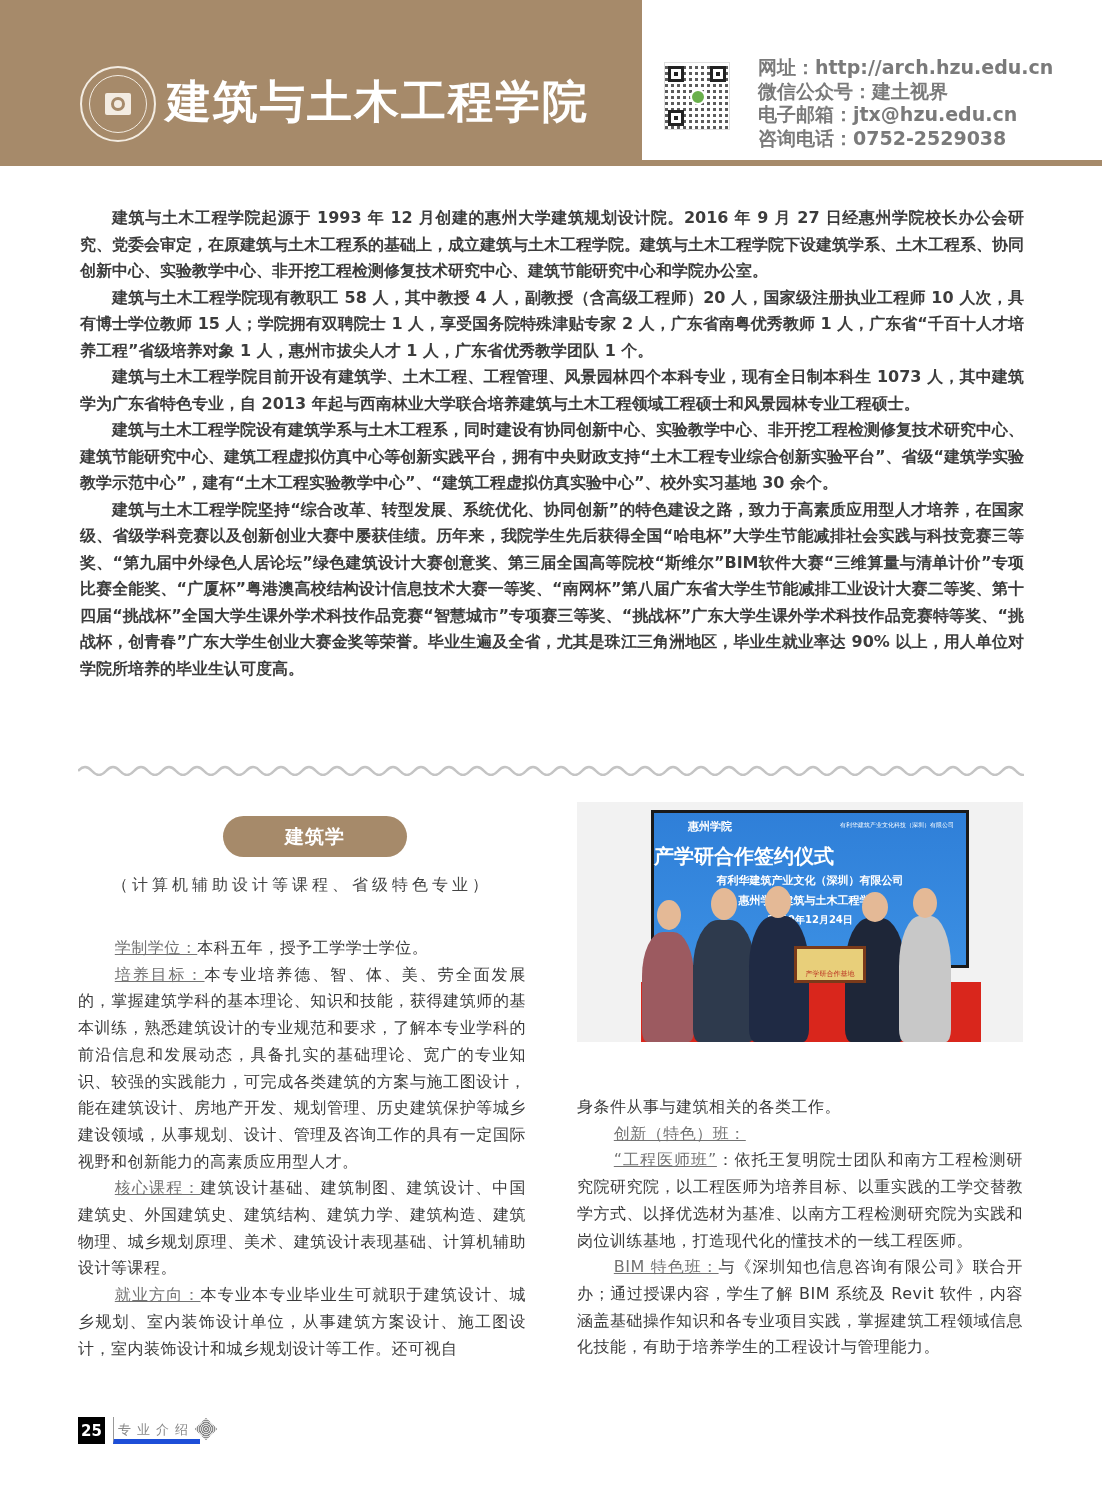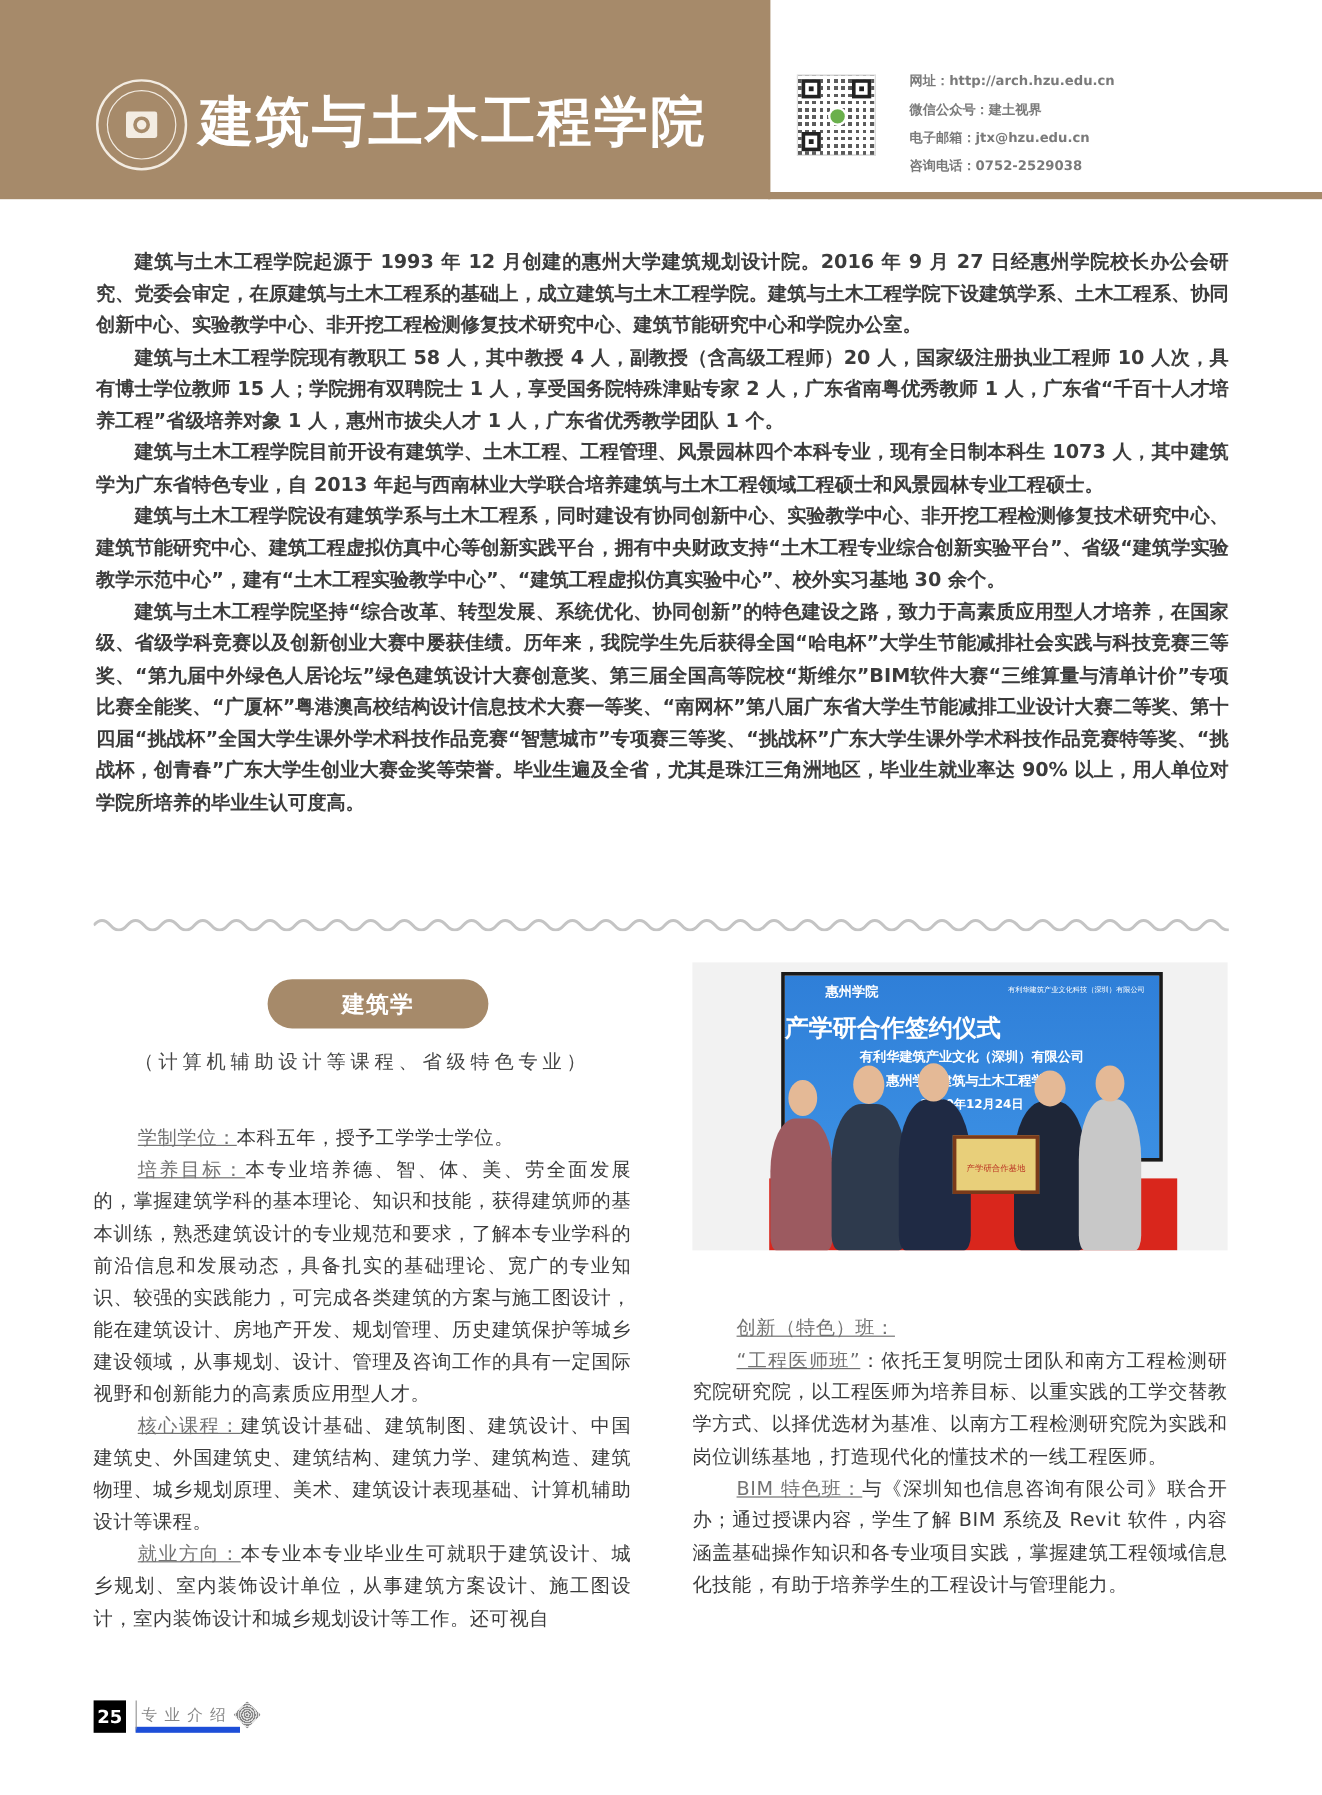--- a/index.html
+++ b/index.html
@@ -14,21 +14,21 @@
     .logo-book { width: 26px; height: 22px; background: #f3ece2; border-radius: 2px; display:flex; align-items:center; justify-content:center; }
     .logo-ring { width: 14px; height: 14px; border-radius: 50%; border: 3px solid #a68a6a; }
     .header-title { position: absolute; left: 166px; top: 72px; font-size: 45px; font-weight: bold; color: #ffffff; letter-spacing: 2px;
                     font-family: "DejaVu Sans", sans-serif; }
     .qr { position: absolute; left: 664px; top: 62px; width: 66px; height: 68px; background:
           repeating-linear-gradient(0deg, #333 0 3px, #fff 3px 6px),
           repeating-linear-gradient(90deg, #333 0 3px, #fff 3px 6px); background-blend-mode: screen; border: 1px solid #ddd; }
     .qr .finder { position: absolute; width: 16px; height: 16px; border: 3px solid #222; background: #fff; }
     .qr .finder::after { content: ""; position: absolute; left: 3px; top: 3px; width: 4px; height: 4px; background: #222; }
     .qr .center { position: absolute; left: 25px; top: 26px; width: 16px; height: 16px; border-radius: 50%; background: #6ab04c; border: 2px solid #fff; }
-    .contact { position: absolute; left: 758px; top: 56px; font-size: 11px; font-weight: bold; color: #7a7a7a; line-height: 23.5px; }
+    .contact { position: absolute; left: 758px; top: 56px; font-size: 19px; font-weight: bold; color: #7a7a7a; line-height: 23.5px; }
     .contact div { white-space: nowrap; }
     .intro { position: absolute; left: 80px; top: 205px; width: 944px; font-size: 16px; font-weight: bold; line-height: 26.5px; color: #3c3c3c;
              text-align: justify; }
     .intro p { text-indent: 2em; }
     .wave { position: absolute; left: 78px; top: 762px; width: 946px; height: 14px; }
     .pill { position: absolute; left: 223px; top: 816px; width: 184px; height: 41px; border-radius: 21px; background: #a68a6a;
             color: #fff; font-size: 19px; font-weight: bold; display: flex; align-items: center; justify-content: center; letter-spacing: 1px; }
     .subtitle { position: absolute; left: 112px; top: 875px; font-size: 16px; color: #444; letter-spacing: 4px;
                 font-family: "DejaVu Serif", serif; }
     .col { position: absolute; font-size: 16px; line-height: 26.7px; color: #3a3a3a; text-align: justify; letter-spacing: 0.5px; }
@@ -41,21 +41,21 @@
     .screen { position: absolute; left: 74px; top: 8px; width: 318px; height: 158px; background: linear-gradient(180deg, #2f7fd8, #3b8fe3); border: 3px solid #1a1a1a; }
     .screen-title { position: absolute; left: 0; right: 0; top: 30px; text-align: left; color: #fff; font-size: 20px; font-weight: bold; }
     .screen-l2 { position: absolute; left: 0; right: 0; top: 60px; text-align: center; color: #fff; font-size: 11px; font-weight: bold; }
     .screen-l3 { position: absolute; left: 0; right: 0; top: 80px; text-align: center; color: #fff; font-size: 11px; font-weight: bold; }
     .screen-l4 { position: absolute; left: 0; right: 0; top: 100px; text-align: center; color: #fff; font-size: 10px; font-weight: bold; }
     .screen-logo-l { position: absolute; left: 34px; top: 6px; color:#fff; font-size: 11px; font-weight:bold; }
     .screen-logo-r { position: absolute; right: 12px; top: 8px; color:#fff; font-size: 6px; }
     .table { position: absolute; left: 64px; top: 180px; width: 340px; height: 60px; background: #d9261c; }
     .person { position: absolute; border-radius: 40% 40% 10% 10%; }
     .head { position: absolute; border-radius: 50%; background: #e4b996; }
-    .plaque { position: absolute; left: 217px; top: 144px; width: 72px; height: 49px; background: #e8cf7a; border: 3px solid #7a3a1a; font-size: 7px; color:#b32; text-align:center; padding-top: 20px; }
+    .plaque { position: absolute; left: 217px; top: 144px; width: 72px; height: 37px; background: #e8cf7a; border: 3px solid #7a3a1a; font-size: 7px; color:#b32; text-align:center; padding-top: 20px; }
     .footer-num { position: absolute; left: 78px; top: 1417px; width: 27px; height: 27px; background: #000000; color: #fff; font-size: 15px; font-weight: bold;
                   display: flex; align-items: center; justify-content: center; }
     .footer-label { position: absolute; left: 113px; top: 1417px; height: 27px; padding: 0 6px 0 4px; border-left: 1px solid #999; border-bottom: 5px solid #1d4ed8;
                     font-size: 13px; color: #888; letter-spacing: 6px; line-height: 26px; }
     .footer-icon { position: absolute; left: 198px; top: 1421px; width: 16px; height: 16px; transform: rotate(45deg);
                    background: repeating-radial-gradient(circle, #888 0 1px, #ddd 1px 2px); }
   </style>
 </head>
 <body>
 
@@ -125,20 +125,21 @@
   <div class="person" style="left:172px;top:114px;width:60px;height:126px;background:#1f2a44;"></div>
   <div class="head" style="left:188px;top:84px;width:26px;height:32px;"></div>
   <div class="person" style="left:268px;top:116px;width:60px;height:124px;background:#1e2638;"></div>
   <div class="head" style="left:285px;top:90px;width:26px;height:30px;"></div>
   <div class="person" style="left:322px;top:114px;width:52px;height:126px;background:#c8c8c8;"></div>
   <div class="head" style="left:336px;top:86px;width:24px;height:30px;"></div>
   <div class="plaque">产学研合作基地</div>
 </div>
 
 <div class="col col-right">
+  <p class="noindent">身条件从事与建筑相关的各类工作。</p>
   <p><span class="lbl">创新（特色）班：</span></p>
   <p><span class="lbl">“工程医师班”</span><span>：依托王复明院士团队和南方工程检测研究院研究院，以工程医师为培养目标、以重实践的工学交替教学方式、以择优选材为基准、以南方工程检测研究院为实践和岗位训练基地，打造现代化的懂技术的一线工程医师。</span></p>
   <p><span class="lbl">BIM 特色班：</span><span>与《深圳知也信息咨询有限公司》联合开办；通过授课内容，学生了解 BIM 系统及 Revit 软件，内容涵盖基础操作知识和各专业项目实践，掌握建筑工程领域信息化技能，有助于培养学生的工程设计与管理能力。</span></p>
 </div>
 
 <div class="footer-num">25</div>
 <div class="footer-label">专业介绍</div>
 <div class="footer-icon"></div>
 
 </body></html>

